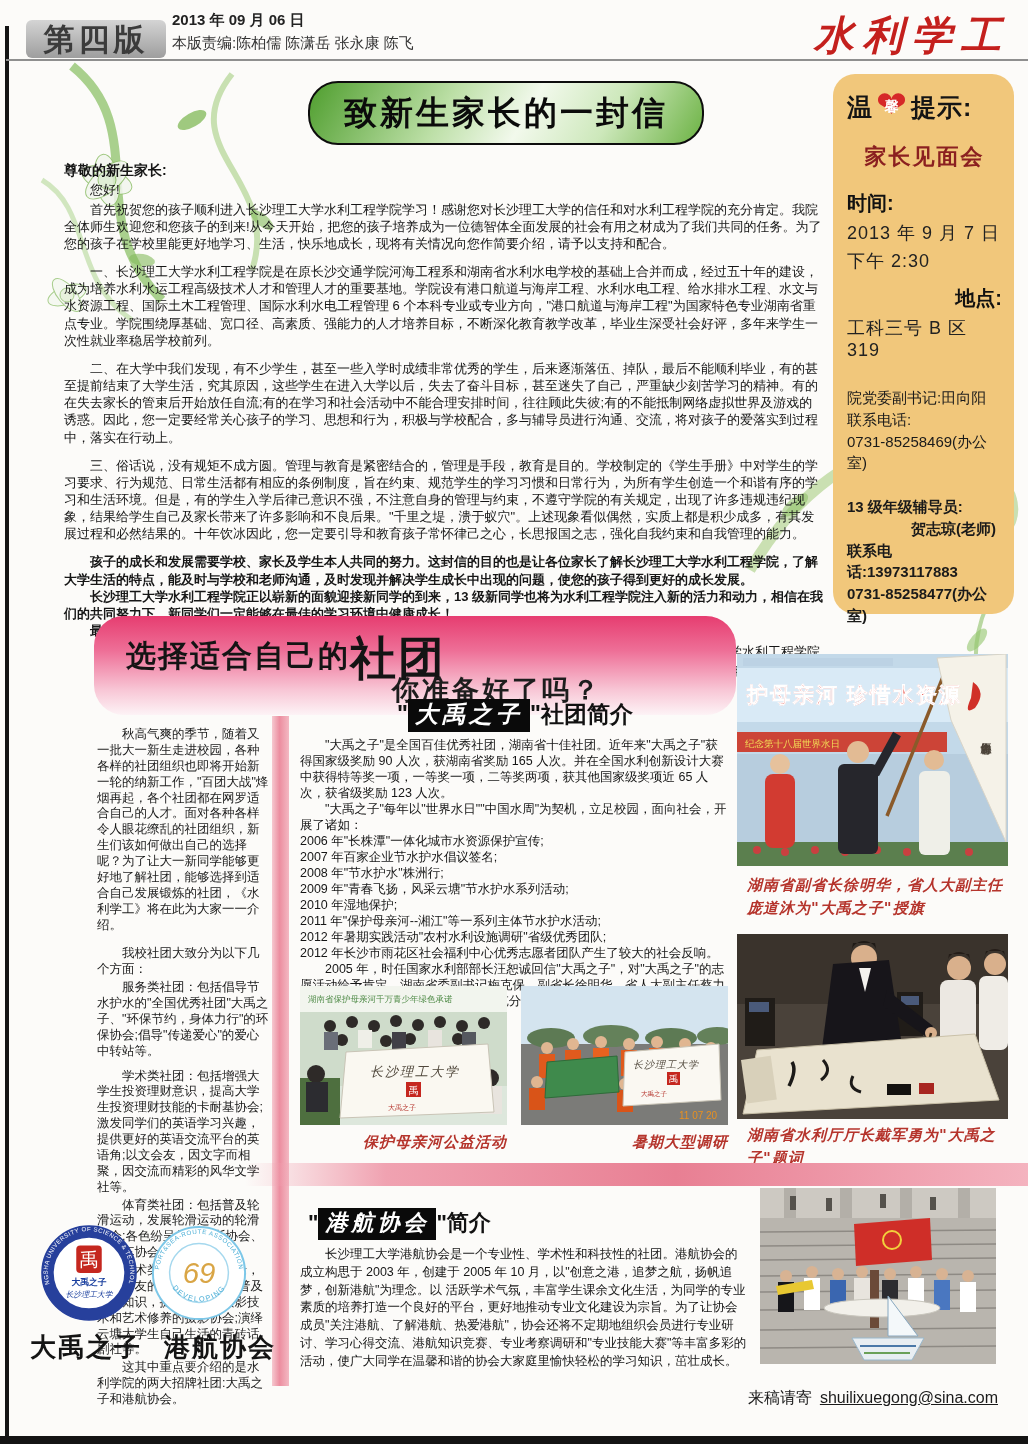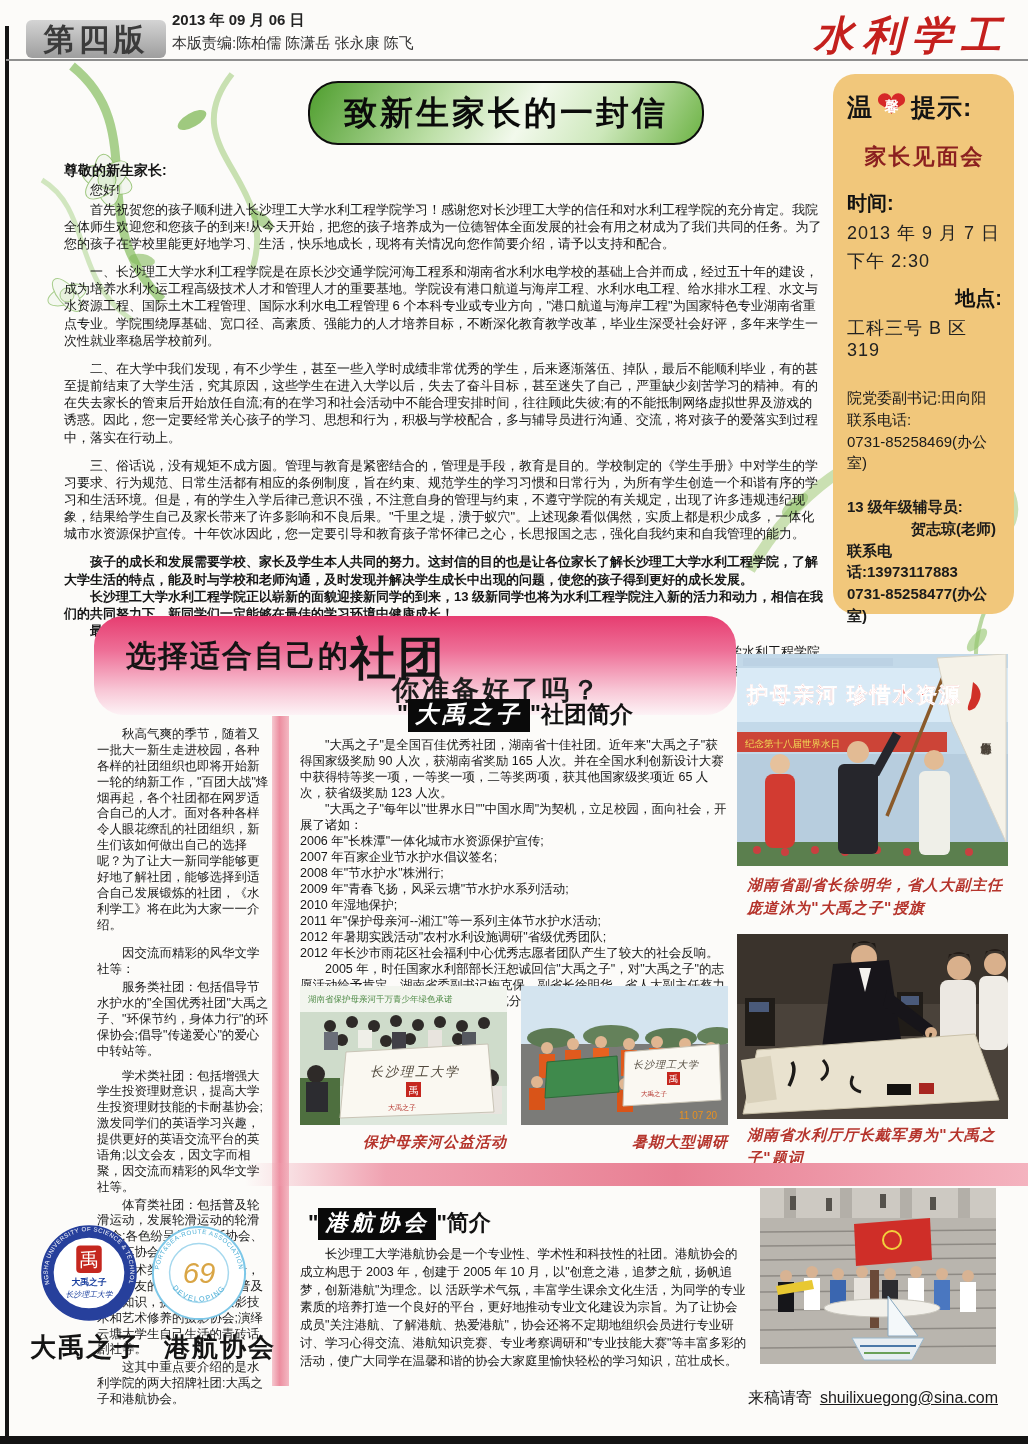--- a/index.html
+++ b/index.html
@@ -135,21 +135,21 @@
   </svg>
 
   <div class="letter-title">致新生家长的一封信</div>
 
   <div class="letter-body">
     <p class="salut">尊敬的新生家长:</p>
     <p class="greet">您好!</p>
     <p class="lp">首先祝贺您的孩子顺利进入长沙理工大学水利工程学院学习！感谢您对长沙理工大学的信任和对水利工程学院的充分肯定。我院全体师生欢迎您和您孩子的到来!从今天开始，把您的孩子培养成为一位德智体全面发展的社会有用之材成为了我们共同的任务。为了您的孩子在学校里能更好地学习、生活，快乐地成长，现将有关情况向您作简要介绍，请予以支持和配合。</p>
     <p class="lp">一、长沙理工大学水利工程学院是在原长沙交通学院河海工程系和湖南省水利水电学校的基础上合并而成，经过五十年的建设，成为培养水利水运工程高级技术人才和管理人才的重要基地。学院设有港口航道与海岸工程、水利水电工程、给水排水工程、水文与水资源工程、国际土木工程管理、国际水利水电工程管理 6 个本科专业或专业方向，"港口航道与海岸工程"为国家特色专业湖南省重点专业。学院围绕厚基础、宽口径、高素质、强能力的人才培养目标，不断深化教育教学改革，毕业生深受社会好评，多年来学生一次性就业率稳居学校前列。</p>
     <p class="lp">二、在大学中我们发现，有不少学生，甚至一些入学时成绩非常优秀的学生，后来逐渐落伍、掉队，最后不能顺利毕业，有的甚至提前结束了大学生活，究其原因，这些学生在进入大学以后，失去了奋斗目标，甚至迷失了自己，严重缺少刻苦学习的精神。有的在失去家长的管束后开始放任自流;有的在学习和社会活动中不能合理安排时间，往往顾此失彼;有的不能抵制网络虚拟世界及游戏的诱惑。因此，您一定要经常关心孩子的学习、思想和行为，积极与学校配合，多与辅导员进行沟通、交流，将对孩子的爱落实到过程中，落实在行动上。</p>
-    <p class="lp">三、俗话说，没有规矩不成方圆。管理与教育是紧密结合的，管理是手段，教育是目的。学校制定的《学生手册》中对学生的学习要求、行为规范、日常生活都有相应的条例制度，旨在约束、规范学生的学习习惯和日常行为，为所有学生创造一个和谐有序的学习和生活环境。但是，有的学生入学后律己意识不强，不注意自身的管理与约束，不遵守学院的有关规定，出现了许多违规违纪现象，结果给学生自己及家长带来了许多影响和不良后果。"千里之堤，溃于蚁穴"。上述现象看似偶然，实质上都是积少成多，一体化城市水资源保护宣传。十年饮冰因此，您一定要引导和教育孩子常怀律己之心，长思报国之志，强化自我约束和自我管理的能力。</p>
+    <p class="lp">三、俗话说，没有规矩不成方圆。管理与教育是紧密结合的，管理是手段，教育是目的。学校制定的《学生手册》中对学生的学习要求、行为规范、日常生活都有相应的条例制度，旨在约束、规范学生的学习习惯和日常行为，为所有学生创造一个和谐有序的学习和生活环境。但是，有的学生入学后律己意识不强，不注意自身的管理与约束，不遵守学院的有关规定，出现了许多违规违纪现象，结果给学生自己及家长带来了许多影响和不良后果。"千里之堤，溃于蚁穴"。上述现象看似偶然，实质上都是积少成多，有其发展过程和必然结果的。十年饮冰因此，您一定要引导和教育孩子常怀律己之心，长思报国之志，强化自我约束和自我管理的能力。</p>
     <p class="lp tight">孩子的成长和发展需要学校、家长及学生本人共同的努力。这封信的目的也是让各位家长了解长沙理工大学水利工程学院，了解大学生活的特点，能及时与学校和老师沟通，及时发现并解决学生成长中出现的问题，使您的孩子得到更好的成长发展。</p>
     <p class="lp tight">长沙理工大学水利工程学院正以崭新的面貌迎接新同学的到来，13 级新同学也将为水利工程学院注入新的活力和动力，相信在我们的共同努力下，新同学们一定能够在最佳的学习环境中健康成长！</p>
     <p class="lp tight">最后，祝您全家幸福快乐，预祝您的子女学业有成！</p>
     <p class="sig1">长沙理工 大学水利工程学院</p>
     <p class="sig2">二〇一三年九月</p>
   </div>
 
   <div class="notice">
     <div class="n-title">
       <span>温</span>
@@ -180,21 +180,21 @@
 
   <div class="club-banner">
     <div class="cb-line1">
       <span class="cb-normal">选择适合自己的</span><span class="cb-big">社团</span>
     </div>
     <div class="cb-line2">你准备好了吗？</div>
   </div>
 
   <div class="left-col">
     <p class="cp mb14">秋高气爽的季节，随着又一批大一新生走进校园，各种各样的社团组织也即将开始新一轮的纳新工作，"百团大战"烽烟再起，各个社团都在网罗适合自己的人才。面对各种各样令人眼花缭乱的社团组织，新生们该如何做出自己的选择呢？为了让大一新同学能够更好地了解社团，能够选择到适合自己发展锻炼的社团，《水利学工》将在此为大家一一介绍。</p>
-    <p class="cp mb2">因交流而精彩的风华文学社等：</p>
+    <p class="cp mb2">我校社团大致分为以下几个方面：</p>
     <p class="cp mb8">服务类社团：包括倡导节水护水的"全国优秀社团"大禹之子、"环保节约，身体力行"的环保协会;倡导"传递爱心"的爱心中转站等。</p>
     <p class="cp mb2">学术类社团：包括增强大学生投资理财意识，提高大学生投资理财技能的卡耐基协会;激发同学们的英语学习兴趣，提供更好的英语交流平台的英语角;以文会友，因文字而相聚，因交流而精彩的风华文学社等。</p>
     <p class="cp mb2">体育类社团：包括普及轮滑运动，发展轮滑运动的轮滑协会;各色纷呈的吉尼斯协会、自行车协会等。</p>
     <p class="cp mb2">艺术类社团：与墨结缘，书画会友的墨浪书法协会;普及摄影知识，提高学生的摄影技术和艺术修养的摄影协会;演绎云塘大学生自己生活的青砖话剧社等。</p>
     <p class="cp">这其中重点要介绍的是水利学院的两大招牌社团:大禹之子和港航协会。</p>
   </div>
 
   <div class="vbar"></div>
 
   <div class="mid-heading">

